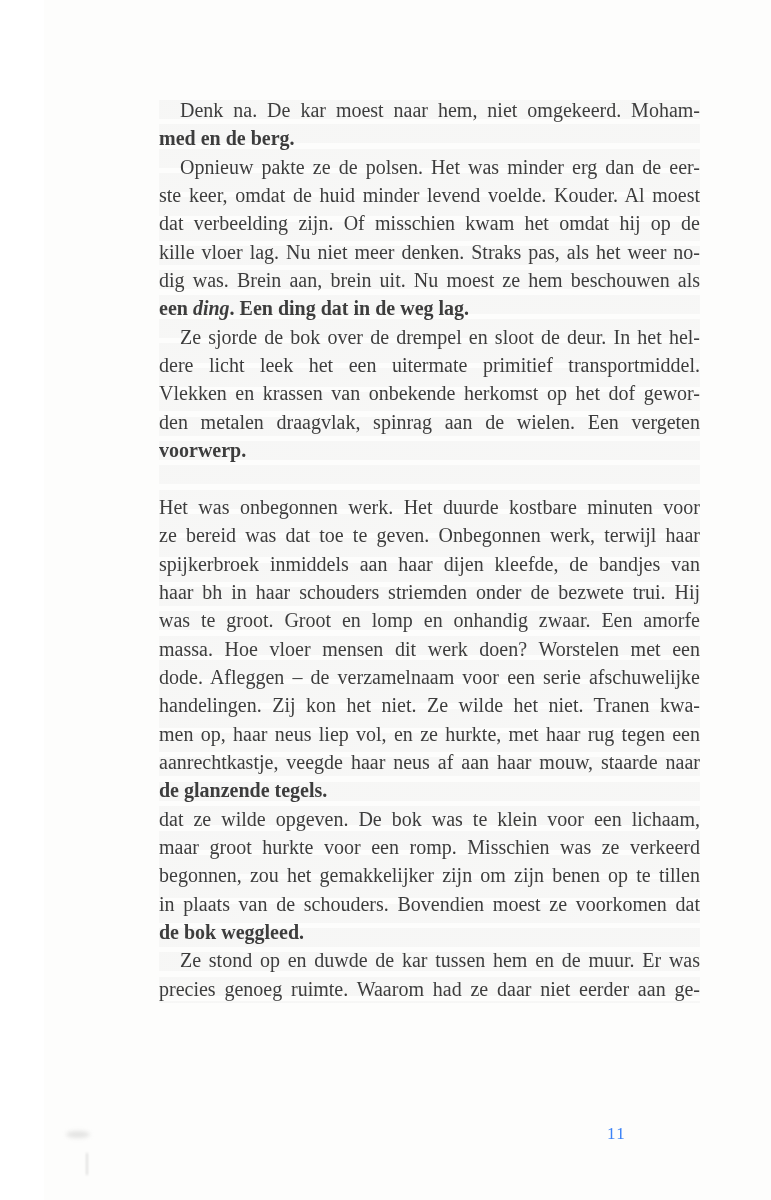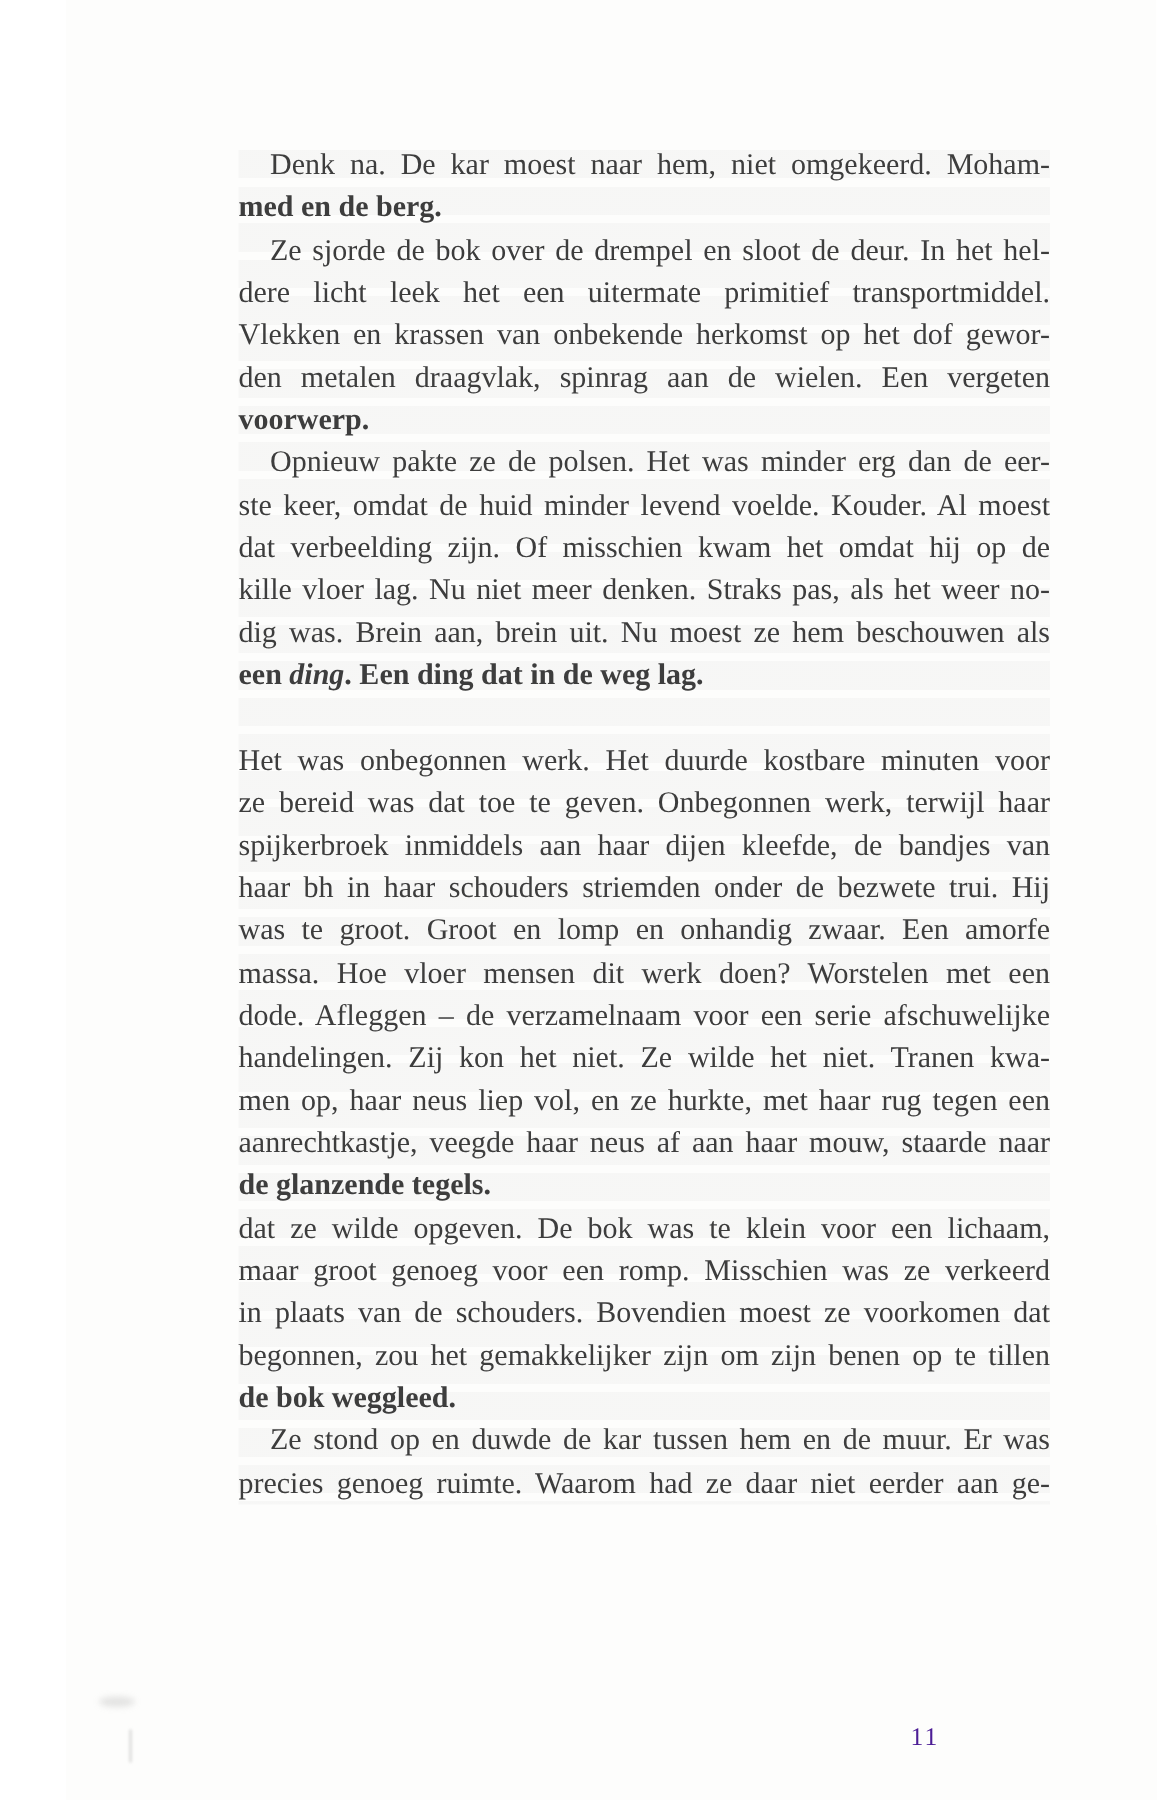--- a/index.html
+++ b/index.html
@@ -46,24 +46,24 @@
     text-justify: inter-word;
     white-space: normal;
     overflow: visible;
   }
   .line-end { text-align-last: left; font-weight: bold; }
   .line-indent { text-indent: 21px; }
   .line i { font-style: italic; }
   .page-number {
     position: absolute;
     left: 563px;
-    top: 1148px;
+    top: 1124px;
     font-size: 17px;
     letter-spacing: 1.5px;
-    color: #4c1d95;
+    color: #3b82f6;
   }
   .scan-artifact-smudge {
     position: absolute;
     left: 22px;
     top: 1131px;
     width: 24px;
     height: 7px;
     background: rgba(150,150,150,0.25);
     border-radius: 50%;
     filter: blur(2px);
@@ -81,52 +81,52 @@
 </head>
 <body>
 
 <div class="scan-page">
   <div class="text-block">
       <div class="paragraph">
         <div class="line line-indent">Denk na. De kar moest naar hem, niet omgekeerd. Moham-</div>
         <div class="line line-end">med en de berg.</div>
       </div>
       <div class="paragraph">
-        <div class="line line-indent">Ze sjorde de bok over de drempel en sloot de deur. In het hel-</div>
-        <div class="line">dere licht leek het een uitermate primitief transportmiddel.</div>
-        <div class="line">Vlekken en krassen van onbekende herkomst op het dof gewor-</div>
-        <div class="line">den metalen draagvlak, spinrag aan de wielen. Een vergeten</div>
-        <div class="line line-end">voorwerp.</div>
-      </div>
-      <div class="paragraph">
         <div class="line line-indent">Opnieuw pakte ze de polsen. Het was minder erg dan de eer-</div>
         <div class="line">ste keer, omdat de huid minder levend voelde. Kouder. Al moest</div>
         <div class="line">dat verbeelding zijn. Of misschien kwam het omdat hij op de</div>
         <div class="line">kille vloer lag. Nu niet meer denken. Straks pas, als het weer no-</div>
         <div class="line">dig was. Brein aan, brein uit. Nu moest ze hem beschouwen als</div>
         <div class="line line-end">een <i>ding</i>. Een ding dat in de weg lag.</div>
+      </div>
+      <div class="paragraph">
+        <div class="line line-indent">Ze sjorde de bok over de drempel en sloot de deur. In het hel-</div>
+        <div class="line">dere licht leek het een uitermate primitief transportmiddel.</div>
+        <div class="line">Vlekken en krassen van onbekende herkomst op het dof gewor-</div>
+        <div class="line">den metalen draagvlak, spinrag aan de wielen. Een vergeten</div>
+        <div class="line line-end">voorwerp.</div>
       </div>
       <div class="paragraph gap-before">
         <div class="line">Het was onbegonnen werk. Het duurde kostbare minuten voor</div>
         <div class="line">ze bereid was dat toe te geven. Onbegonnen werk, terwijl haar</div>
         <div class="line">spijkerbroek inmiddels aan haar dijen kleefde, de bandjes van</div>
         <div class="line">haar bh in haar schouders striemden onder de bezwete trui. Hij</div>
         <div class="line">was te groot. Groot en lomp en onhandig zwaar. Een amorfe</div>
         <div class="line">massa. Hoe vloer mensen dit werk doen? Worstelen met een</div>
         <div class="line">dode. Afleggen – de verzamelnaam voor een serie afschuwelijke</div>
         <div class="line">handelingen. Zij kon het niet. Ze wilde het niet. Tranen kwa-</div>
         <div class="line">men op, haar neus liep vol, en ze hurkte, met haar rug tegen een</div>
         <div class="line">aanrechtkastje, veegde haar neus af aan haar mouw, staarde naar</div>
         <div class="line line-end">de glanzende tegels.</div>
       </div>
       <div class="paragraph">
         <div class="line">dat ze wilde opgeven. De bok was te klein voor een lichaam,</div>
-        <div class="line">maar groot genoeg voor een romp. Misschien was ze verkeerd</div>
+        <div class="line">maar groot hurkte voor een romp. Misschien was ze verkeerd</div>
+        <div class="line">begonnen, zou het gemakkelijker zijn om zijn benen op te tillen</div>
         <div class="line">in plaats van de schouders. Bovendien moest ze voorkomen dat</div>
-        <div class="line">begonnen, zou het gemakkelijker zijn om zijn benen op te tillen</div>
         <div class="line line-end">de bok weggleed.</div>
       </div>
       <div class="paragraph">
         <div class="line line-indent">Ze stond op en duwde de kar tussen hem en de muur. Er was</div>
         <div class="line">precies genoeg ruimte. Waarom had ze daar niet eerder aan ge-</div>
       </div>
     </div>
   <div class="page-number">11</div>
   <div class="scan-artifact-smudge"></div>
   <div class="scan-artifact-sliver"></div>

